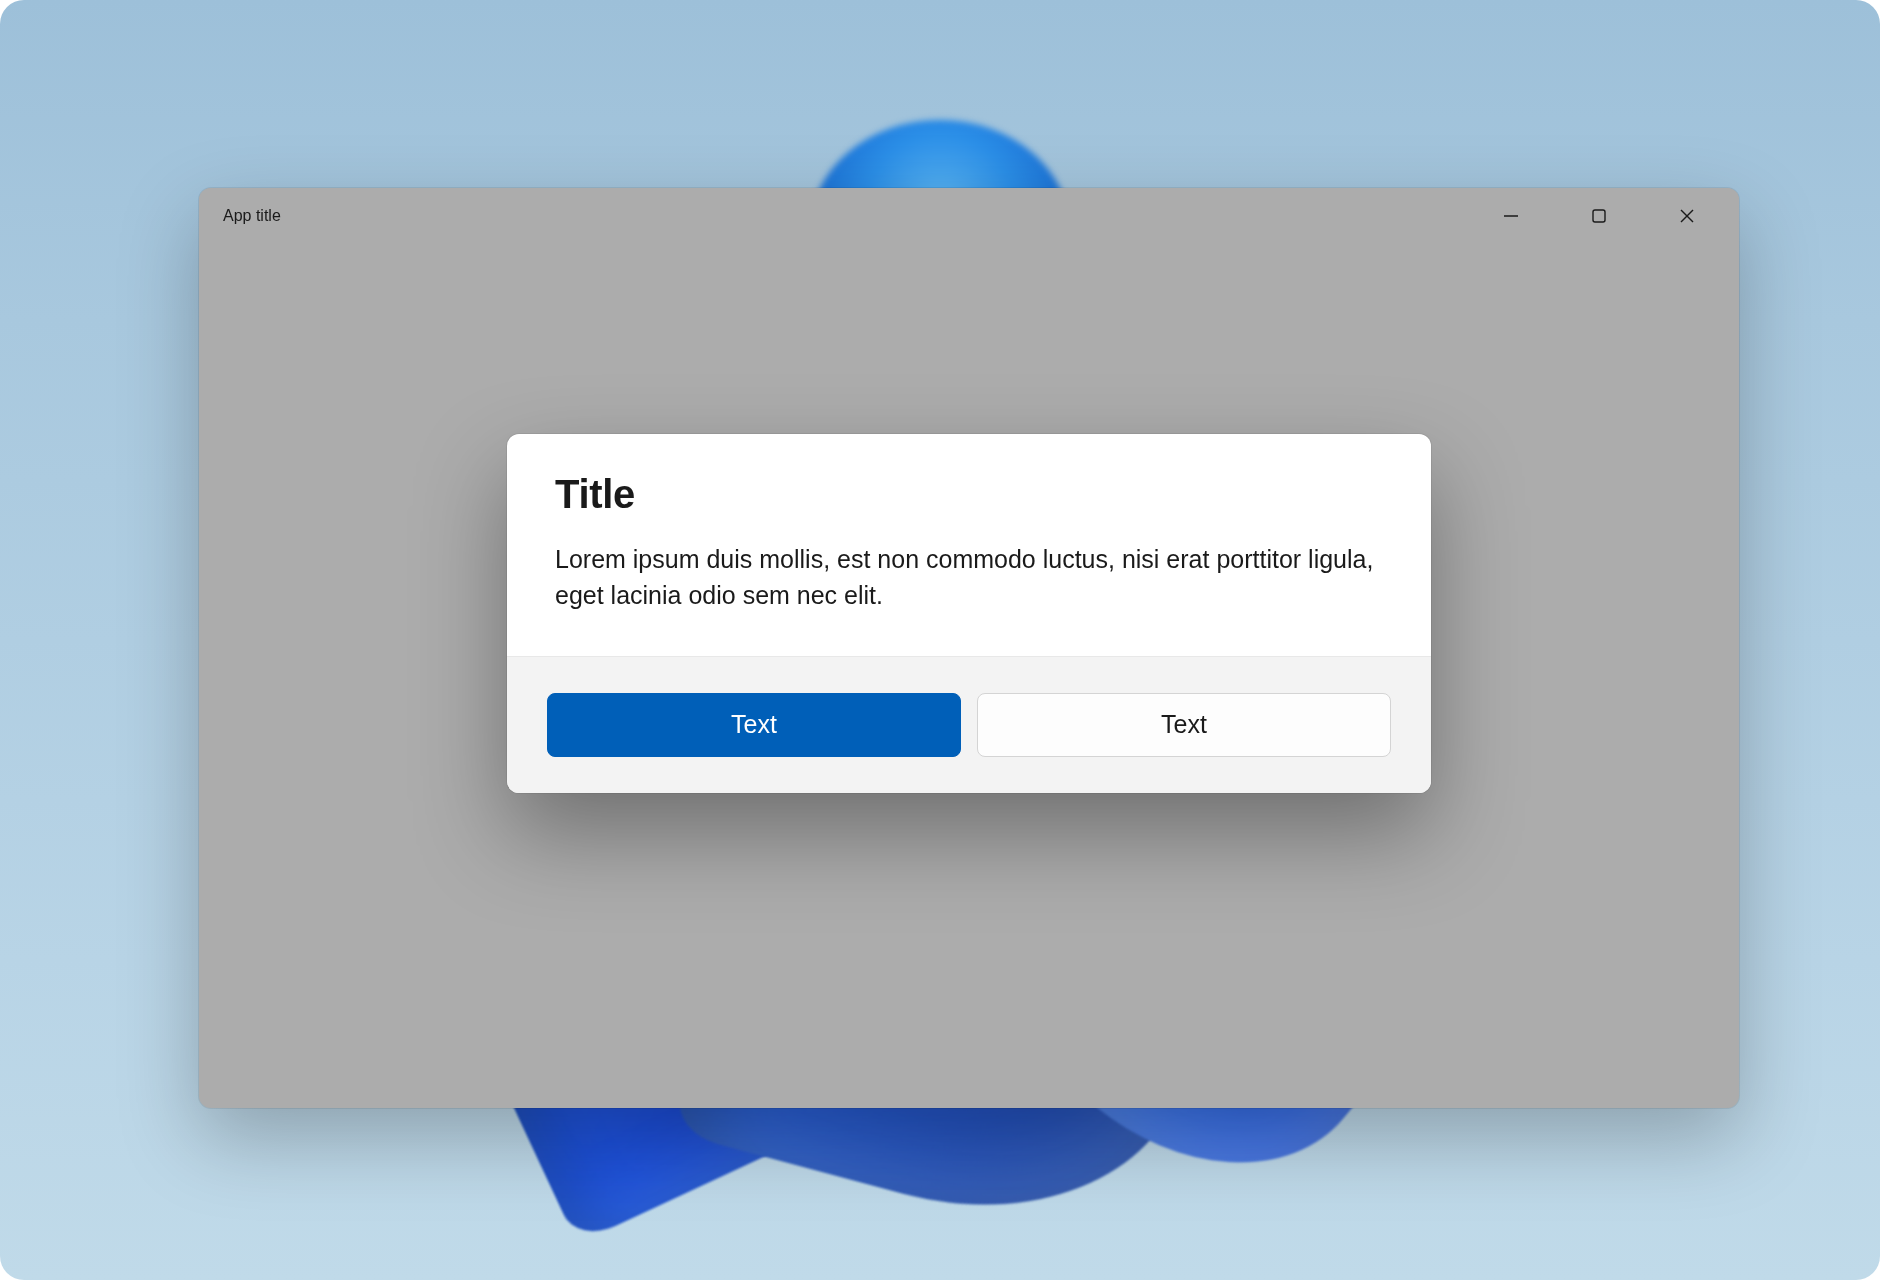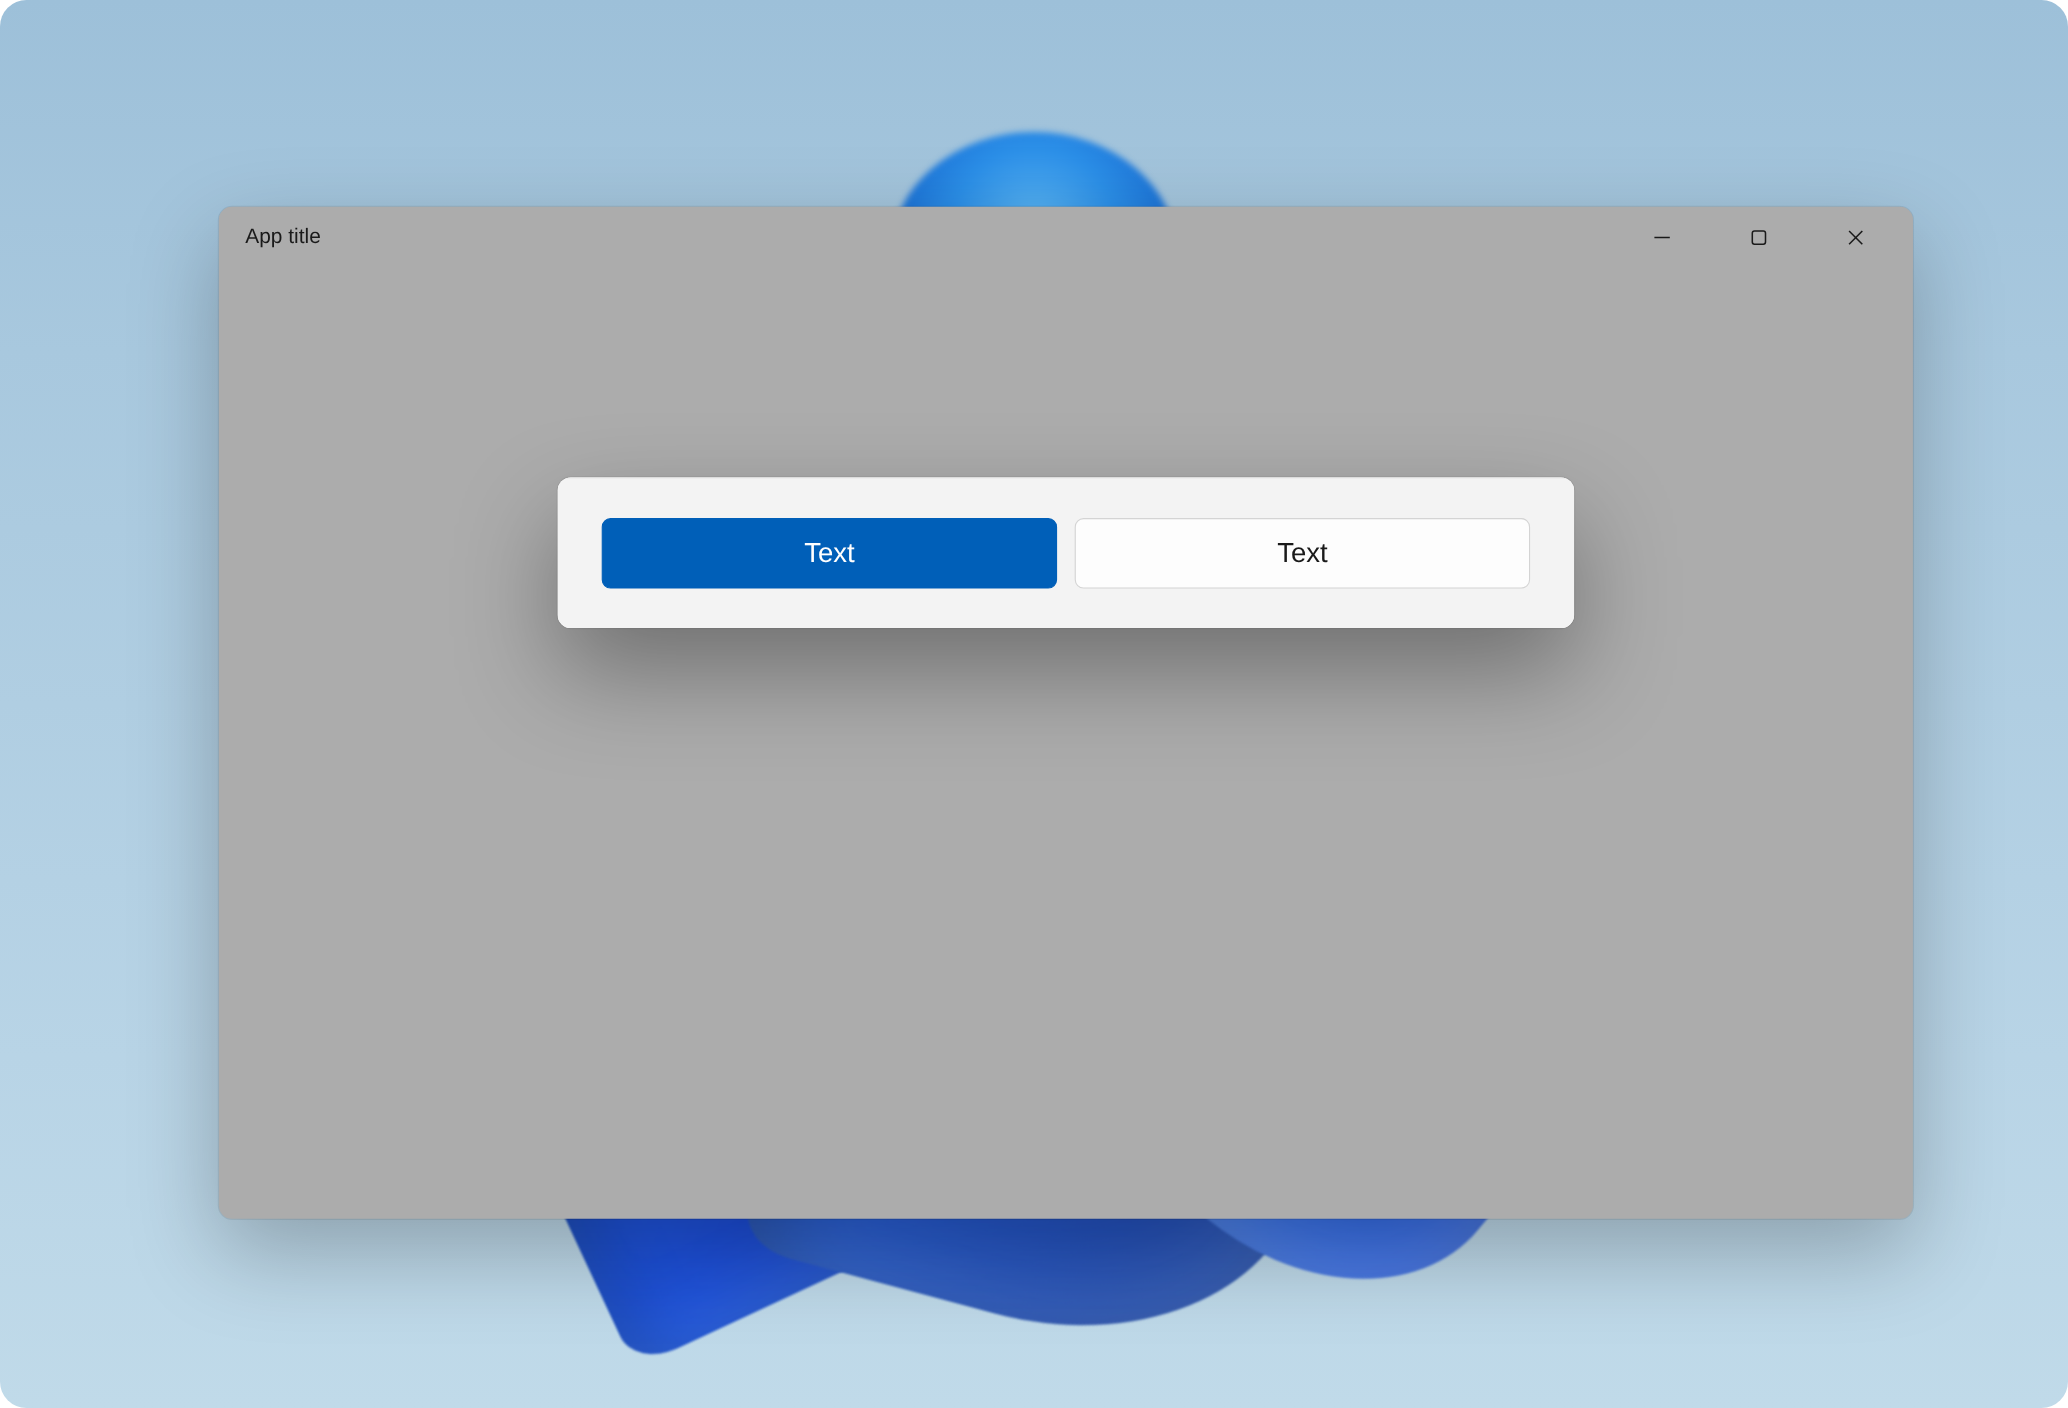--- a/index.html
+++ b/index.html
@@ -130,21 +130,21 @@
     .titlebar {
       height: 56px;
       display: flex;
       align-items: center;
       justify-content: space-between;
       padding: 0 0 0 24px;
       background: #acacac;
     }
 
     .app-title {
-      font-size: 19px;
+      font-size: 16px;
       color: #1a1a1a;
       font-weight: 400;
     }
 
     .caption-buttons {
       display: flex;
       height: 100%;
       padding-right: 8px;
     }
 
@@ -265,20 +265,24 @@
           <svg viewBox="0 0 16 16">
             <line x1="2" y1="2" x2="14" y2="14" stroke="#1a1a1a" stroke-width="1.4"></line>
             <line x1="14" y1="2" x2="2" y2="14" stroke="#1a1a1a" stroke-width="1.4"></line>
           </svg>
         </div>
       </div>
     </div>
 
     <div class="window-content">
       <div class="dialog">
+        <div class="dialog-body">
+          <div class="dialog-title">Title</div>
+          <div class="dialog-text">Lorem ipsum duis mollis, est non commodo luctus, nisi erat porttitor ligula, eget lacinia odio sem nec elit.</div>
+        </div>
         <div class="dialog-footer">
           <button class="dialog-btn primary">Text</button>
           <button class="dialog-btn secondary">Text</button>
         </div>
       </div>
     </div>
   </div>
 </div>
 
 </body></html>

